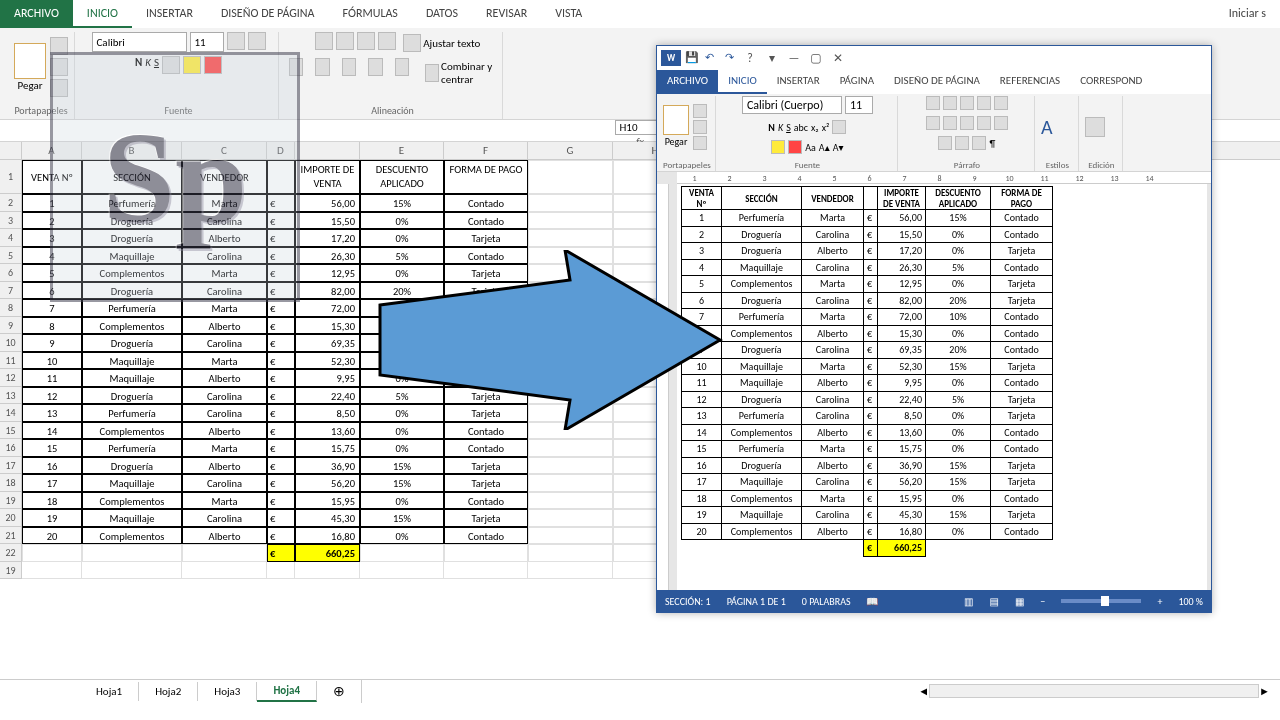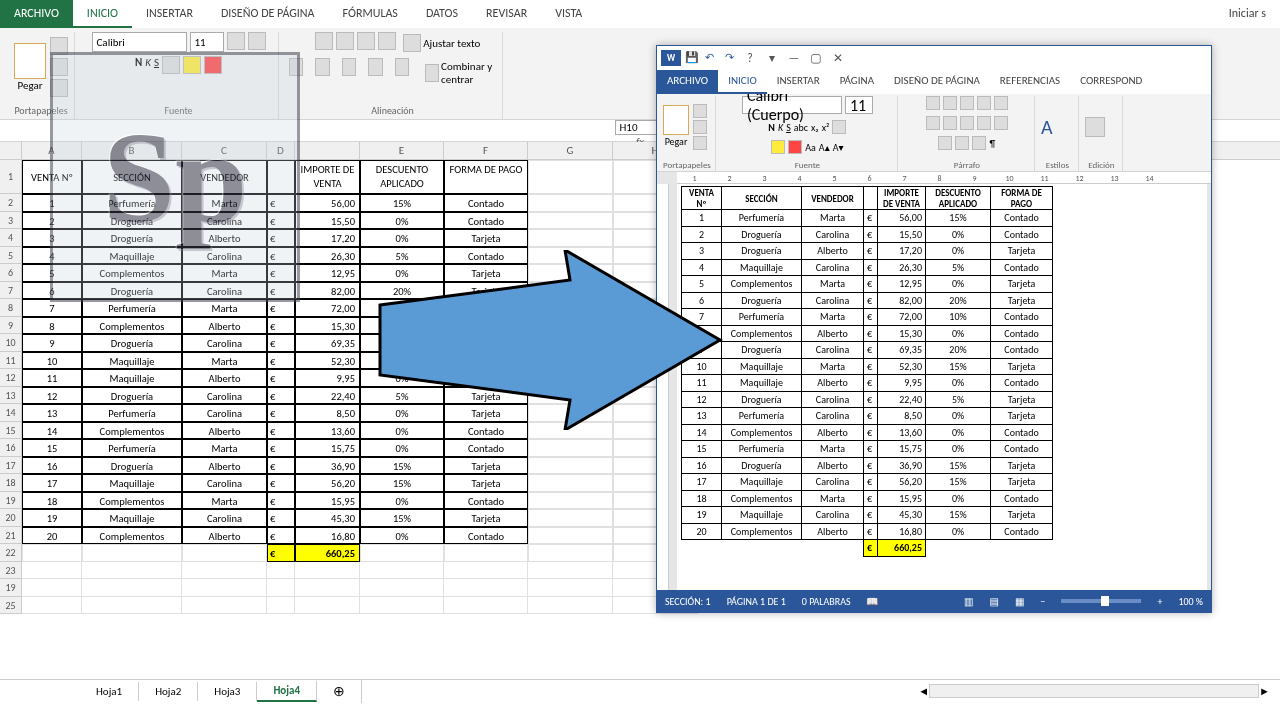--- a/index.html
+++ b/index.html
@@ -63,21 +63,21 @@
 
 .word-tabs { height:24px; display:flex; font-size:11px; }
 .word-tabs div { padding:4px 10px; color:#444; cursor:pointer; }
 .word-tabs .file { background:#2b579a; color:#fff; }
 .word-tabs .active { color:#2b579a; border-bottom:2px solid #2b579a; }
 
 .word-ribbon { height:78px; background:#f3f3f3; border-bottom:1px solid #d4d4d4; display:flex; padding:2px 2px 0 2px; gap:2px; font-size:10px; overflow:hidden; }
 .word-ribbon .grp { padding:0 4px 1px 4px; }
 .word-ribbon .grp-lbl { font-size:9px; }
 .word-ribbon .icon-box { width:14px; height:14px; }
-.word-ribbon .combo { height:18px; font-size:16px; }
+.word-ribbon .combo { height:18px; font-size:12px; }
 .wrow { display:flex; gap:3px; align-items:center; margin-bottom:2px; flex-wrap:wrap; }
 
 
 .word-page { position:relative; height:418px; overflow:hidden; background:#e6e6e6; }
 .ruler-h { height:12px; background:#fff; border-bottom:1px solid #ccc; margin-left:20px; font-size:8px; color:#555; display:flex; align-items:center; }
 .ruler-h span { width:35px; text-align:center; }
 .ruler-v { position:absolute; left:0; top:12px; bottom:0; width:12px; background:#fff; border-right:1px solid #ccc; }
 .page { position:absolute; left:20px; top:12px; right:4px; bottom:0; background:#fff; }
 .word-tbl { border-collapse:collapse; margin:2px 4px; font-size:10px; }
 .word-tbl th, .word-tbl td { border:1px solid #000; padding:0 3px; text-align:center; height:16.5px; }
@@ -456,45 +456,21 @@
         <div class="c cC" style="border:1px solid #e0e0e0"></div>
         <div class="c cD" style="border:1px solid #e0e0e0"></div>
     <div class="c cE eur total">€</div>
     <div class="c cF num total">660,25</div>
     <div class="c cG" style="border:1px solid #e0e0e0"></div>
         <div class="c cH" style="border:1px solid #e0e0e0"></div>
         <div class="c cI" style="border:1px solid #e0e0e0"></div>
         <div class="c cJ" style="border:1px solid #e0e0e0"></div>
     </div>
       <div class="r">
-        <div class="rn">23</div>
-        <div class="c cB"></div>
-        <div class="c cC"></div>
-        <div class="c cD"></div>
-        <div class="c cE"></div>
-        <div class="c cF"></div>
-        <div class="c cG"></div>
-        <div class="c cH"></div>
-        <div class="c cI"></div>
-        <div class="c cJ"></div>
-      </div>
-      <div class="r">
         <div class="rn">19</div>
-        <div class="c cB"></div>
-        <div class="c cC"></div>
-        <div class="c cD"></div>
-        <div class="c cE"></div>
-        <div class="c cF"></div>
-        <div class="c cG"></div>
-        <div class="c cH"></div>
-        <div class="c cI"></div>
-        <div class="c cJ"></div>
-      </div>
-      <div class="r">
-        <div class="rn">25</div>
         <div class="c cB"></div>
         <div class="c cC"></div>
         <div class="c cD"></div>
         <div class="c cE"></div>
         <div class="c cF"></div>
         <div class="c cG"></div>
         <div class="c cH"></div>
         <div class="c cI"></div>
         <div class="c cJ"></div>
       </div>

